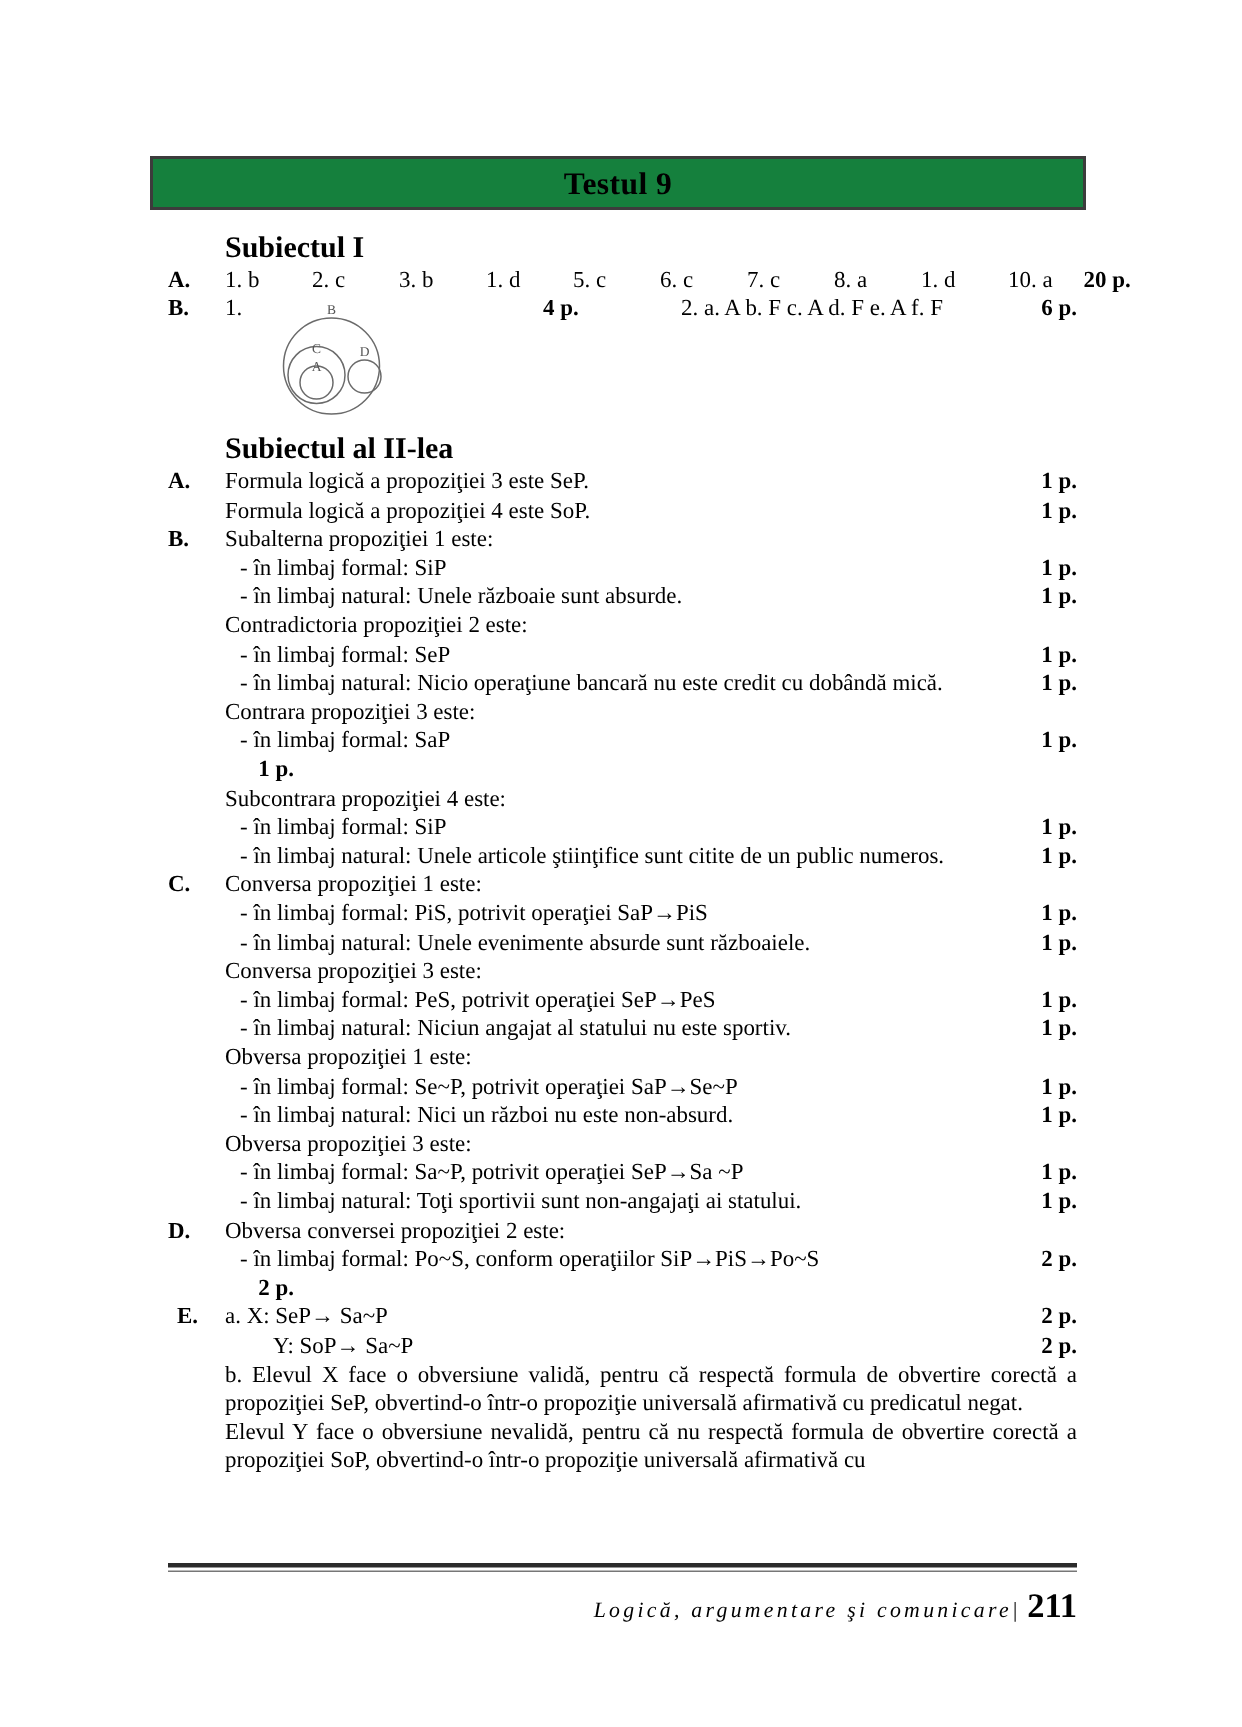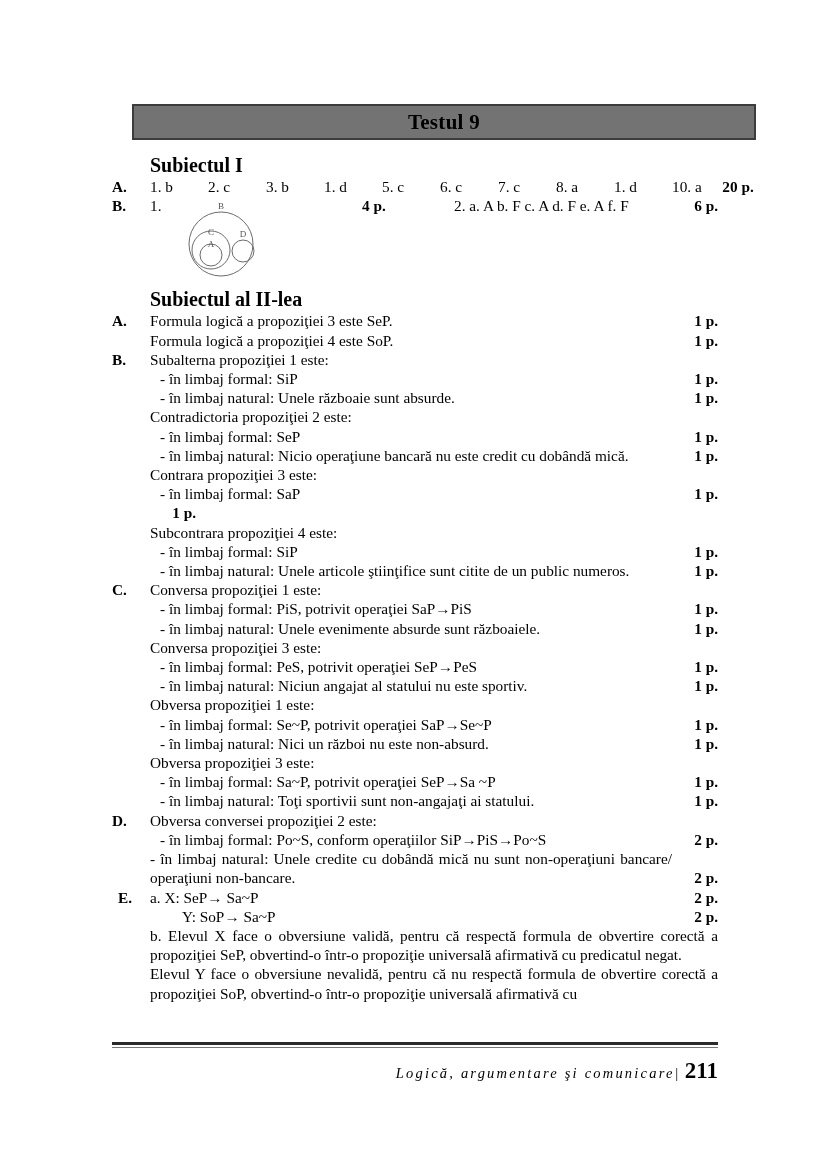--- a/index.html
+++ b/index.html
@@ -24,26 +24,25 @@
   }
 
   
   .title-box {
     position: absolute;
     left: 100px;
     top: 104px;
     width: 624px;
     height: 36px;
     border: 2px solid #3c3c3c;
-    background: #737373;
+    background: #15803d;
     box-sizing: border-box;
     display: flex;
     align-items: center;
     justify-content: center;
-    margin-left: 32px;
   }
   .title-box .title-text {
     font-size: 21px;
     font-weight: bold;
     letter-spacing: 0.3px;
   }
 
   
   .content {
     position: absolute;
@@ -347,23 +346,20 @@
           <div class="txt">Obversa conversei propoziţiei 2 este:</div>
           <div class="pts"></div>
         </div>
         <div class="row">
           <div class="lbl"></div>
           <div class="txt dash">- în limbaj formal: Po~S, conform operaţiilor SiP→PiS→Po~S</div>
           <div class="pts">2 p.</div>
         </div>
         <div class="row">
           <div class="lbl"></div>
-          <div style="flex: 1 1 auto;">
-            <div class="txt justify" style="padding-right: 0px;">- în limbaj natural: Unele credite cu dobândă mică nu sunt non-operaţiuni bancare/ operaţiuni non-bancare.</div>
-          </div>
           <div class="pts" style="align-self: flex-end;">2 p.</div>
         </div>
         <div class="row">
           <div class="lbl indent">E.</div>
           <div class="txt">a.   X: SeP→ Sa~P</div>
           <div class="pts">2 p.</div>
         </div>
         <div class="row">
           <div class="lbl indent"></div>
           <div class="txt deep-indent">Y: SoP→ Sa~P</div>

